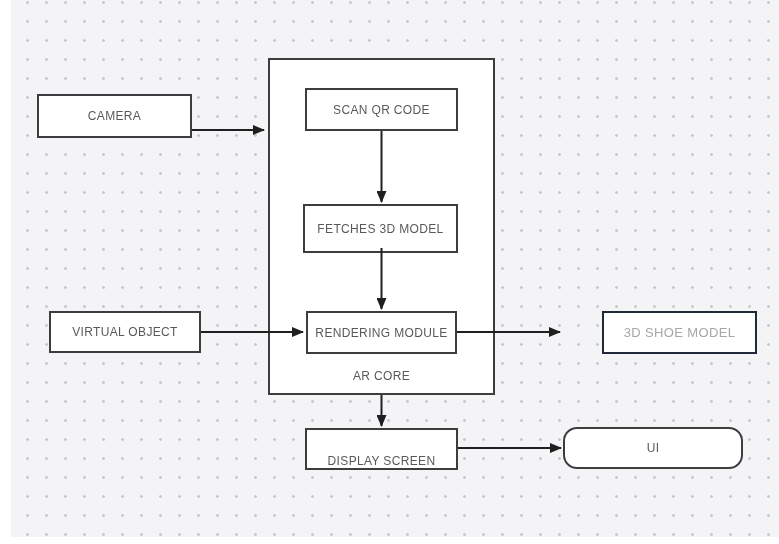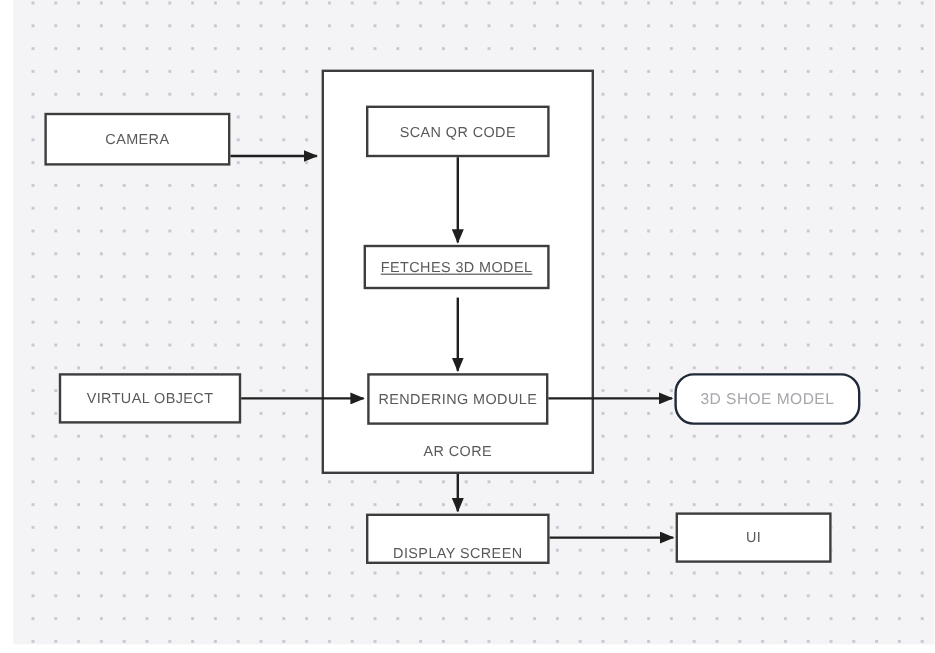--- a/index.html
+++ b/index.html
@@ -57,32 +57,33 @@
     right: 0;
     bottom: 10px;
     text-align: center;
     color: var(--node-text, #595959);
     font-size: 12px;
     letter-spacing: 0.35px;
     margin-top: 12px;
   }
   .highlight {
     border: 2.5px solid var(--highlight-border, #202938);
-    border-radius: 16px;
+    border-radius: 0;
     color: var(--highlight-text, #a6a6ab);
     font-size: 13px;
+    margin-left: 40px;
   }
   #n-camera   { left: 37px;  top: 94px; width: 155px; height: 44px; }
   #n-scan     { left: 305px; top: 88px;  width: 153px; height: 43px; }
-  #n-fetches  { left: 303px; top: 204px; width: 155px; height: 37px; text-decoration: underline; }
+  #n-fetches  { left: 303px; top: 204px; width: 155px; height: 49px; }
   #n-render   { left: 306px; top: 311px; width: 151px; height: 43px; }
   #n-virtual  { left: 49px;  top: 311px; width: 152px; height: 42px; }
   #n-shoe     { left: 562px; top: 311px; width: 155px; height: 43px; }
   #n-display  { left: 305px; top: 428px; width: 153px; height: 42px; align-items: flex-end; }
-  #n-ui       { left: 563px; top: 427px; width: 130px; height: 42px; }
+  #n-ui       { left: 563px; top: 427px; width: 180px; height: 42px; border-radius: 14px; }
   .wires {
     position: absolute;
     left: 0;
     top: 0;
     z-index: 3;
     pointer-events: none;
   }
   .wires line {
     stroke: var(--arrow, #1f1f1f);
     stroke-width: 2;

